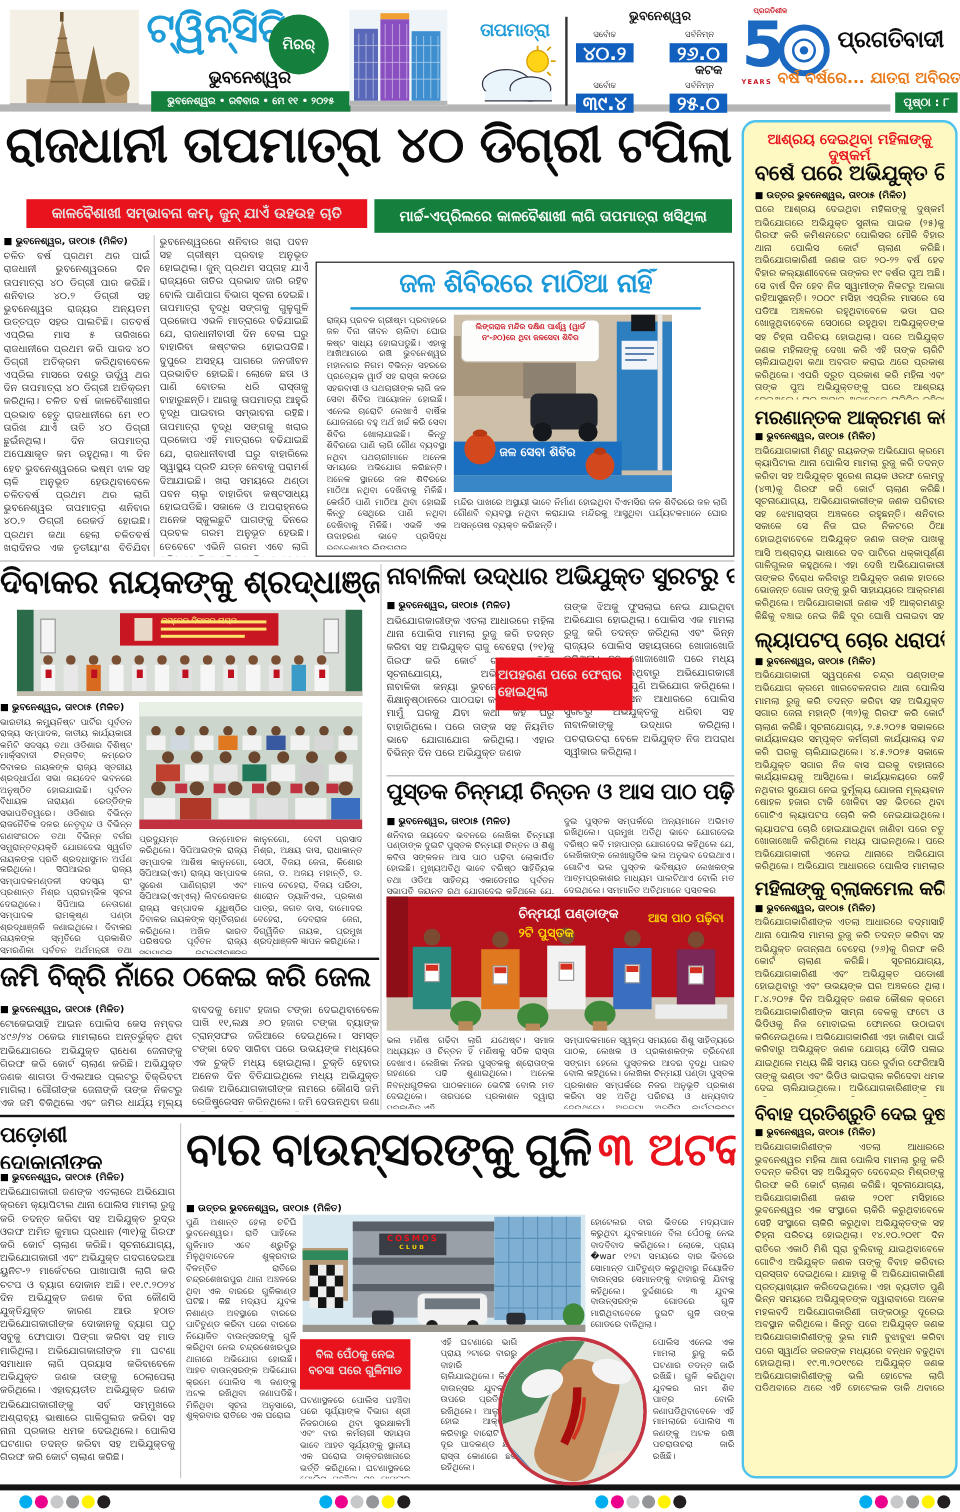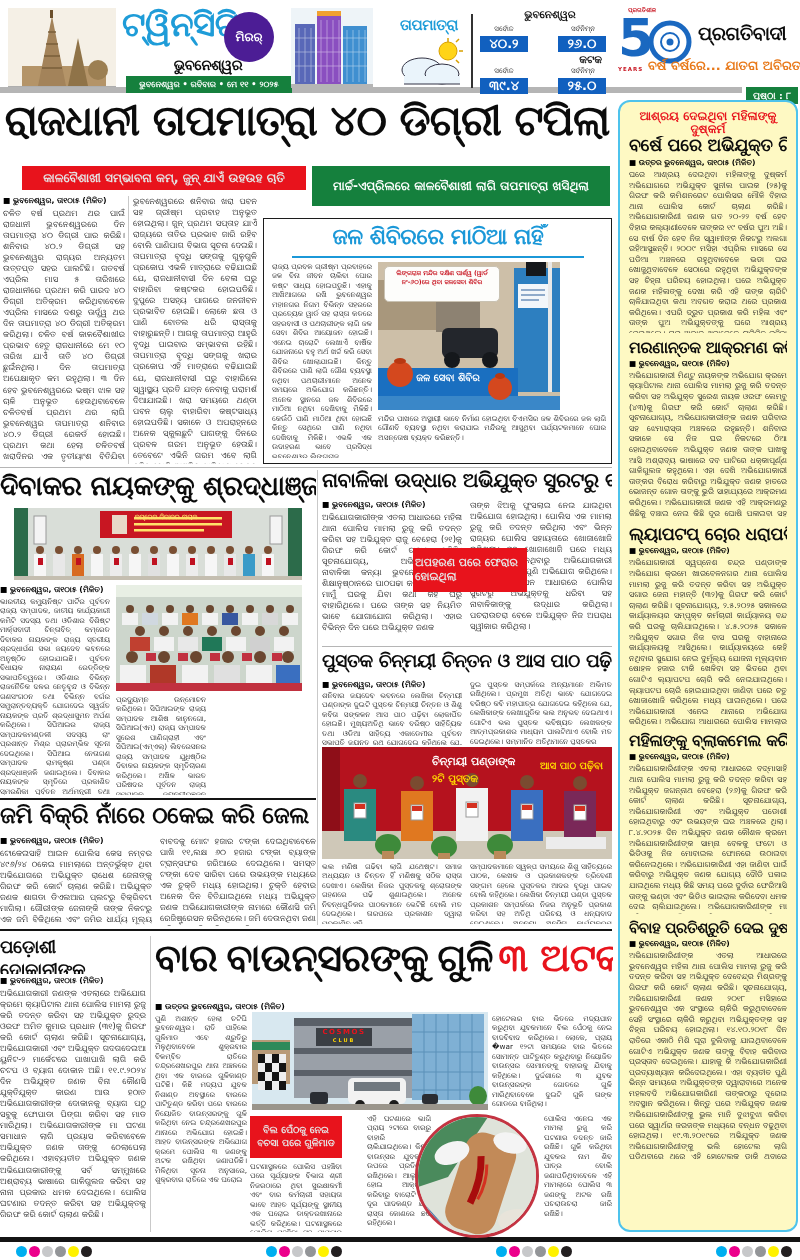--- a/index.html
+++ b/index.html
@@ -20,21 +20,21 @@
   #sidebar{border:2.5px solid #4ec3ec;border-radius:12px;padding:8px 9px;background:#fef9c3;}
   .sb-kicker{color:#e8131c;font-weight:bold;font-size:12px;text-align:center;line-height:1.1;}
   .sb-h{font-weight:bold;font-size:16px;color:#0b0b0b;line-height:1.12;letter-spacing:-0.4px;white-space:nowrap;overflow:hidden;}
   .sb-body{font-size:7.9px;line-height:1.34;text-align:justify;color:#1d1d1d;overflow:hidden;}
   .sb-byl{font-size:7.6px;font-weight:bold;color:#000;margin:2px 0;white-space:nowrap;overflow:hidden;}
   .dots{position:absolute;top:1246px;display:flex;gap:2px;}
   .dot{width:11px;height:11px;border-radius:50%;display:inline-block;}
   .dc1{background:#00aeef}.dc2{background:#ec008c}.dc3{background:#c7c8ca}
   .dc4{background:#939598}.dc5{background:#fff200}.dc6{background:#231f20}
   .wx-lbl{font-size:7px;color:#222;text-align:center;white-space:nowrap;overflow:hidden;}
-  .wx-val{background:#1160bf;color:#fff;font-weight:bold;font-size:13px;display:flex;align-items:center;justify-content:center;}
+  .wx-val{background:#1160bf;color:#fff;font-weight:bold;font-size:16px;display:flex;align-items:center;justify-content:center;}
   .wx-city{font-weight:bold;font-size:10.5px;color:#111;text-align:center;white-space:nowrap;}
 </style>
 </head>
 <body>
 
 <div id="page">
 
   <div class="abs" style="left:8px;top:8px;width:108px;height:84px;">
     <svg width="108" height="84" viewBox="0 0 108 84">
       <rect width="108" height="84" fill="#f5f0e6"></rect>
@@ -42,21 +42,21 @@
       <path d="M30 78 L44 8 L58 78 Z" fill="#a3835a"></path>
       <path d="M34 60 h20 M36 48 h16 M38 36 h12 M40 24 h8" stroke="#7a5f3a" stroke-width="1.5" fill="none"></path>
       <path d="M60 78 L70 30 L80 78 Z" fill="#8f7348"></path>
       <circle cx="90" cy="62" r="10" fill="#9c7f52"></circle>
       <rect x="42" y="2" width="3" height="8" fill="#6b4f2c"></rect>
       <rect x="0" y="78" width="108" height="6" fill="#aeaeae"></rect>
     </svg>
   </div>
 
   <div class="abs hl center" style="left:100px;top:4px;width:160px;height:52px;font-size:34px;color:#1e9cd8;white-space:nowrap;overflow:hidden;">ଟ୍ୱିନ୍‌ସିଟି</div>
-  <div class="abs" style="left:224px;top:12px;width:50px;height:50px;border-radius:50%;background:#4c1d95;display:flex;align-items:center;justify-content:center;">
+  <div class="abs" style="left:224px;top:12px;width:50px;height:50px;border-radius:50%;background:#15803d;display:flex;align-items:center;justify-content:center;">
     <span style="color:#fff;font-weight:bold;font-size:12px;">ମିରର୍</span>
   </div>
   <div class="abs hl center" style="left:146px;top:57px;width:124px;height:19px;font-size:14.5px;white-space:nowrap;overflow:hidden;">ଭୁବନେଶ୍ୱର</div>
   <div class="abs hline" style="left:0px;top:87px;width:742px;height:6px;"></div>
   <div class="abs blackbox" style="left:126px;top:76px;width:166px;height:17px;font-size:8.2px;">ଭୁବନେଶ୍ୱର • ରବିବାର • ମେ ୧୧ • ୨୦୨୫</div>
 
   <div class="abs" style="left:291px;top:8px;width:82px;height:80px;">
     <svg width="82" height="80" viewBox="0 0 82 80">
       <rect width="82" height="80" fill="#eef4f8"></rect>
       <rect x="4" y="16" width="20" height="60" fill="#5968b8"></rect>
@@ -103,25 +103,25 @@
   <div class="abs" style="left:648px;top:20px;width:44px;height:44px;">
     <svg width="44" height="44" viewBox="0 0 44 44">
       <circle cx="22" cy="22" r="19" fill="#fff" stroke="#1a68c0" stroke-width="5"></circle>
       <circle cx="22" cy="22" r="9" fill="none" stroke="#1a68c0" stroke-width="2"></circle>
       <circle cx="22" cy="22" r="3.5" fill="#1a68c0"></circle>
     </svg>
   </div>
   <div class="abs" style="left:618px;top:66px;width:36px;height:8px;color:#c81622;font-size:5.5px;font-weight:bold;letter-spacing:1px;">YEARS</div>
   <div class="abs hl" style="left:698px;top:22px;width:102px;height:30px;font-size:19px;white-space:nowrap;overflow:hidden;">ପ୍ରଗତିବାଦୀ</div>
   <div class="abs" style="left:648px;top:58px;width:152px;height:12px;color:#e87818;font-size:13px;font-weight:bold;white-space:nowrap;overflow:hidden;">ବର୍ଷ ବର୍ଷରେ... ଯାତ୍ରା ଅବିରତ</div>
-  <div class="abs blackbox" style="left:746px;top:77px;width:52px;height:17px;font-size:9.5px;margin-top:10px;">ପୃଷ୍ଠା : ୮</div>
+  <div class="abs blackbox" style="left:746px;top:77px;width:52px;height:17px;font-size:9.5px;">ପୃଷ୍ଠା : ୮</div>
 
   <div class="abs hl center ov" style="left:0px;top:96px;width:614px;height:64px;font-size:42px;letter-spacing:-1px;white-space:nowrap;">ରାଜଧାନୀ ତାପମାତ୍ରା ୪୦ ଡିଗ୍ରୀ ଟପିଲା</div>
   <div class="abs redbox ov" style="left:22px;top:166px;width:284px;height:24px;font-size:12px;white-space:nowrap;">କାଳବୈଶାଖୀ ସମ୍ଭାବନା କମ୍, ଜୁନ୍ ଯାଏଁ ଉହଉହ ଚାତି</div>
-  <div class="abs blackbox ov" style="left:312px;top:166px;width:298px;height:40px;font-size:12px;white-space:nowrap;">ମାର୍ଚ୍ଚ-ଏପ୍ରିଲରେ କାଳବୈଶାଖୀ ଲାଗି ତାପମାତ୍ରା ଖସିଥିଲା</div>
+  <div class="abs blackbox ov" style="left:312px;top:166px;width:298px;height:28px;font-size:12px;white-space:nowrap;">ମାର୍ଚ୍ଚ-ଏପ୍ରିଲରେ କାଳବୈଶାଖୀ ଲାଗି ତାପମାତ୍ରା ଖସିଥିଲା</div>
 
   <div class="abs byl" style="left:3px;top:196px;width:122px;height:11px;">■ ଭୁବନେଶ୍ୱର, ତା୧୦ା୫ (ମିଳିତ)</div>
   <div class="abs bt ov" style="left:3px;top:208px;width:122px;height:256px;">ଚଳିତ ବର୍ଷ ପ୍ରଥମ ଥର ପାଇଁ ରାଜଧାନୀ ଭୁବନେଶ୍ୱରରେ ଦିନ ତାପମାତ୍ରା ୪୦ ଡିଗ୍ରୀ ପାର କରିଛି। ଶନିବାର ୪୦.୨ ଡିଗ୍ରୀ ସହ ଭୁବନେଶ୍ୱର ରାଜ୍ୟର ଅନ୍ୟତମ ଉତ୍ତପ୍ତ ସହର ପାଲଟିଛି। ଗତବର୍ଷ ଏପ୍ରିଲ ମାସ ୫ ତାରିଖରେ ରାଜଧାନୀରେ ପ୍ରଥମ କରି ପାରଦ ୪୦ ଡିଗ୍ରୀ ଅତିକ୍ରମ କରିଥିବାବେଳେ ଏପ୍ରିଲ ମାସରେ ଦଶରୁ ଊର୍ଦ୍ଧ୍ୱ ଥର ଦିନ ତାପମାତ୍ରା ୪୦ ଡିଗ୍ରୀ ଅତିକ୍ରମ କରିଥିଲା। ଚଳିତ ବର୍ଷ କାଳବୈଶାଖୀର ପ୍ରଭାବ ହେତୁ ରାଜଧାନୀରେ ମେ ୧୦ ତାରିଖ ଯାଏଁ ତାତି ୪୦ ଡିଗ୍ରୀ ଛୁଇଁନଥିଲା। ଦିନ ତାପମାତ୍ରା ଅପେକ୍ଷାକୃତ କମ ରହୁଥିଲା। ୩ ଦିନ ହେବ ଭୁବନେଶ୍ୱରରେ ଭଷ୍ମ ଝାଳ ସହ ଚାଳି ଅନୁଭୂତ ହେଉଥିବାବେଳେ ଚଳିତବର୍ଷ ପ୍ରଥମ ଥର ଲାଗି ଭୁବନେଶ୍ୱର ତାପମାତ୍ରା ଶନିବାର ୪୦.୨ ଡିଗ୍ରୀ ରେକର୍ଡ ହୋଇଛି। ପ୍ରଥମ କଥା ହେଲା ଚଳିତବର୍ଷ ଖରାଦିନର ଏକ ତୃତୀୟାଂଶ ବିତିଯିବା ମଧ୍ୟ ରାଜଧାନୀବାସୀଙ୍କୁ ସାମାନ୍ୟ ଆର୍ଦ୍ରତା ମିଳିଛି। ଯୋଜନାକ୍ରମେ ଲାଗି ରହିଥିବା କାଳବୈଶାଖୀ ଲାଗି ଦିନ ତାପମାତ୍ରା ୩୪ରୁ ୩୬ ଡିଗ୍ରୀ ମଧ୍ୟରେ ରହିଥିବା ନଜରକୁ ଆସିଛି। କିନ୍ତୁ ଗତ ୨ ଦିନ ହେବ ଦିନ ତାପମାତ୍ରା ୩୮ରୁ ୩୯ ଡିଗ୍ରୀ ମଧ୍ୟରେ ରହିଥିଲା।</div>
   <div class="abs vline" style="left:128px;top:196px;width:1px;height:268px;"></div>
   <div class="abs bt ov" style="left:133px;top:196px;width:124px;height:268px;">ଭୁବନେଶ୍ୱରରେ ଶନିବାର ଖରା ପବନ ସହ ଗ୍ରୀଷ୍ମ ପ୍ରବାହ ଅନୁଭୂତ ହୋଇଥିଲା। ଜୁନ୍ ପ୍ରଥମ ସପ୍ତାହ ଯାଏଁ ରାଜ୍ୟରେ ତାତିର ପ୍ରଭାବ ଜାରି ରହିବ ବୋଲି ପାଣିପାଗ ବିଭାଗ ସୂଚନା ଦେଇଛି। ତାପମାତ୍ରା ବୃଦ୍ଧି ସଙ୍ଗକୁ ଗୁଳୁଗୁଳି ପ୍ରକୋପ ଏଭଳି ମାତ୍ରାରେ ବଢିଯାଇଛି ଯେ, ରାଜଧାନୀବାସୀ ଦିନ ବେଳା ଘରୁ ବାହାରିବା କଷ୍ଟକର ହୋଇପଡିଛି। ଦୁପୁରେ ଅସହ୍ୟ ପାଗରେ ଜନଜୀବନ ପ୍ରଭାବିତ ହୋଇଛି। ଲୋକେ ଛତା ଓ ପାଣି ବୋତଲ ଧରି ରାସ୍ତାକୁ ବାହାରୁଛନ୍ତି। ଆଗକୁ ତାପମାତ୍ରା ଆହୁରି ବୃଦ୍ଧି ପାଇବାର ସମ୍ଭାବନା ରହିଛି। ତାପମାତ୍ରା ବୃଦ୍ଧି ସଙ୍ଗକୁ ଖରାର ପ୍ରକୋପ ଏହି ମାତ୍ରାରେ ବଢିଯାଇଛି ଯେ, ରାଜଧାନୀବାସୀ ଘରୁ ବାହାରିଲେ ସ୍ୱାସ୍ଥ୍ୟ ପ୍ରତି ଯତ୍ନ ନେବାକୁ ପରାମର୍ଶ ଦିଆଯାଇଛି। ଖରା ସମୟରେ ଥଣ୍ଡା ପବନ ଚାଲୁ ବାହାରିବା କଷ୍ଟସାଧ୍ୟ ହୋଇପଡିଛି। ସକାଳେ ଓ ଅପରାହ୍ନରେ ଅନେକ ସ୍କୁଲଛୁଟି ପାଗଙ୍କୁ ଦିନରେ ପ୍ରବଳ ଗରମ ଅନୁଭୂତ ହେଉଛି। ତେବେଟେ ଏଭିନି ଗରମ ଏବେ ଲାଗି ରହିବ ବୋଲି ଆଞ୍ଚଳିକ ପାଣିପାଗ କେନ୍ଦ୍ର ପକ୍ଷରୁ ପୂର୍ବାନୁମାନ କରାଯାଇଛି। ଏବେ ଭୁବନେଶ୍ୱରକୁ କାଳବୈଶାଖୀ ବର୍ଷା ସହାୟତା ନାହିଁ। ରାଜଧାନୀ ଭୁବନେଶ୍ୱରେ, କଟକ ସମେତ ପାର୍ଶ୍ୱବର୍ତ୍ତୀ ଜିଲ୍ଲାଗୁଡିକରେ ତାତି ବୃଦ୍ଧି ପାଇବ ବୋଲି ପାଣିପାଗ କେନ୍ଦ୍ର ପୂର୍ବାନୁମାନ ଜାରି କରିଛି।</div>
 
   <div class="abs" style="left:263px;top:218px;width:349px;height:246px;border:1.5px solid #1c1c1c;background:#fff;"></div>
   <div class="abs hl center ov" style="left:270px;top:224px;width:336px;height:30px;font-size:22px;color:#1b98d8;white-space:nowrap;">ଜଳ ଶିବିରରେ ମାଠିଆ ନାହିଁ</div>
   <div class="abs" style="left:292px;top:256px;width:292px;height:2px;background:#1b98d8;"></div>
   <div class="abs bt7 ov" style="left:272px;top:262px;width:100px;height:196px;">ରାଜ୍ୟ ପ୍ରବଳ ଗ୍ରୀଷ୍ମ ପ୍ରବାହରେ ଜଳ ବିନା ଜୀବନ ଚାଲିବା ଘୋର କଷ୍ଟ ସାଧ୍ୟ ହୋଇପଡୁଛି। ଏହାକୁ ଆଖିଆଗରେ ରଖି ଭୁବନେଶ୍ୱର ମହାନଗର ନିଗମ ବିଭିନ୍ନ ସହରରେ ପ୍ରତ୍ୟେକ ୱାର୍ଡ ସହ ରାସ୍ତା କଡରେ ସହରବାସୀ ଓ ପଥଚାରୀଙ୍କ ଲାଗି ଜଳ ସେବା ଶିବିର ଆୟୋଜନ ହୋଇଛି। ଏନେଇ ଚାରୋଟି ଲେଖାଏଁ ବାର୍ଷିକ ଯୋଜନାରେ ବହୁ ଅର୍ଥ ଖର୍ଚ୍ଚ କରି ସେବା ଶିବିର ଖୋଲାଯାଇଛି। କିନ୍ତୁ ଶିବିରରେ ପାଣି ଲାଗି ଗୌଣ ବ୍ୟବସ୍ଥା ନଥିବା ପଥଚାରୀମାନେ ଅନେକ ସମୟରେ ଅଭିଯୋଗ କରିଛନ୍ତି। ଅନେକ ସ୍ଥାନରେ ଜଳ ଶିବିରରେ ମାଠିଆ ନଥିବା ଦେଖିବାକୁ ମିଳିଛି। କେଉଁଠି ପାଣି ମାଠିଆ ଥିବା ହୋଇଛି କିନ୍ତୁ ସେଥିରେ ପାଣି ନଥିବା ଦେଖିବାକୁ ମିଳିଛି। ଏଭଳି ଏକ ଉଦାହରଣ ଭାବେ ପ୍ରସିଦ୍ଧ ଭୁବନେଶ୍ୱର ଲିଙ୍ଗରାଜ</div>
@@ -273,20 +273,21 @@
         <rect x="0" y="98" width="186" height="8"></rect>
           <rect x="30" y="68" width="10" height="8"></rect>
           <rect x="62" y="68" width="10" height="8"></rect>
           <rect x="94" y="68" width="10" height="8"></rect>
           <rect x="126" y="68" width="10" height="8"></rect>
           <rect x="156" y="68" width="10" height="8"></rect>
       </g>
     </svg>
   </div>
   <div class="abs bt7 ov" style="left:116px;top:695px;width:90px;height:100px;">ପ୍ରଦ୍ୟୁମ୍ନ ଉନ୍ମୋଚନ କରିଥିଲେ। ସିପିଆଇଙ୍କ ରାଜ୍ୟ ସମ୍ପାଦକ ଆଶିଷ କାନୁନଗୋ, ସିପିଆଇ(ଏମ) ରାଜ୍ୟ ସମ୍ପାଦକ ସୁରେଶ ପାଣିଗ୍ରାହୀ ଏବଂ ସିପିଆଇ(ଏମ୍ଏଲ୍) ଲିବରେସନର ରାଜ୍ୟ ସମ୍ପାଦକ ଯୁଧିଷ୍ଠିର ଦିବାକର ନାୟକଙ୍କ ସ୍ମୃତିଚାରଣ କରିଥିଲେ। ଅଖିଳ ଭାରତ ପରିଷଦର ପୂର୍ବତନ ରାଜ୍ୟ ସମ୍ପାଦକ ଜୟନ୍ତୀରଞ୍ଜନ ମହାପାତ୍ର, ହରି ନାହାକ, ପ୍ରଶାନ୍ତ</div>
+  <div class="abs bt7 ov" style="left:211px;top:695px;width:91px;height:100px;">କାନୁନଗୋ, ଦେବୀ ପ୍ରସାଦ ମିଶ୍ର, ଅକ୍ଷୟ ଦାସ, ରାଧାକାନ୍ତ ସେଠୀ, ବିଜୟ ଜେନା, କିଶୋର ଜେନା, ଡ. ଅଜୟ ମହାନ୍ତି, ଡ. ମାନସ ବେହେରା, ବିଜୟ ପରିଡା, ଶାରୋନ ଡ୍ୟାନିଏଲ, ପ୍ରକାଶ ପାତ୍ର, ଜଗତ ଦାସ, ଦାମୋଦର ବେହେରା, ଦେବରାଜ ଜେନା, ଦିଗ୍ୱିଜିତ ନାୟକ, ପ୍ରମୁଖ ଶ୍ରଦ୍ଧାଞ୍ଜଳି ଜ୍ଞାପନ କରିଥିଲେ।</div>
 
   <div class="abs vline" style="left:317px;top:470px;width:1px;height:455px;"></div>
 
   <div class="abs hl ov" style="left:322px;top:468px;width:290px;height:30px;font-size:20px;white-space:nowrap;">ନାବାଳିକା ଉଦ୍ଧାର ଅଭିଯୁକ୍ତ ସୁରଟରୁ ବନ୍ଧାହେଲା</div>
   <div class="abs byl" style="left:322px;top:500px;width:132px;height:11px;">■ ଭୁବନେଶ୍ୱର, ତା୧୦ା୫ (ମିଳିତ)</div>
   <div class="abs bt ov" style="left:322px;top:512px;width:140px;height:132px;">ଅଭିଯୋଗକାରୀଙ୍କ ଏତଲା ଆଧାରରେ ମହିଳା ଥାନା ପୋଲିସ ମାମଲା ରୁଜୁ କରି ତଦନ୍ତ କରିବା ସହ ଅଭିଯୁକ୍ତ ରାଜୁ ବେହେରା (୨୧)କୁ ଗିରଫ କରି କୋର୍ଟ ଚାଲାଣ କରିଛି। ସୂଚନାଯୋଗ୍ୟ, ଅଭିଯୋଗକାରୀଙ୍କ ନାବାଳିକା କନ୍ୟା ଭୁବନେଶ୍ୱରର ଏକ ଶିକ୍ଷାନୁଷ୍ଠାନରେ ପାଠପଢା କରନ୍ତି। ସେ ନିଜ ମାମୁଁ ଘରକୁ ଯିବା କଥା କହି ଘରୁ ବାହାରିଥିଲେ। ପରେ ତାଙ୍କ ସହ ନିୟମିତ ଭାବେ ଯୋଗାଯୋଗ କରିଥିଲା। ଏହାର ବିଭିନ୍ନ ଦିନ ପରେ ଅଭିଯୁକ୍ତ ଜଣକ</div>
   <div class="abs bt ov" style="left:470px;top:500px;width:142px;height:144px;">ତାଙ୍କ ଝିଅକୁ ଫୁସଲାଇ ନେଇ ଯାଇଥିବା ଅଭିଯୋଗ ହୋଇଥିଲା। ପୋଲିସ ଏକ ମାମଲା ରୁଜୁ କରି ତଦନ୍ତ କରିଥିଲା ଏବଂ ଭିନ୍ନ ରାଜ୍ୟର ପୋଲିସ ସହାୟତାରେ ଖୋଜାଖୋଜି କରିଥିଲା। ବହୁ ଖୋଜାଖୋଜି ପରେ ମଧ୍ୟ ନାବାଳିକା ମିଳିନଥିବାରୁ ଅଭିଯୋଗକାରୀ ଏନେଇ ଥାନାରେ ପୁଣି ଅଭିଯୋଗ କରିଥିଲେ। ଟାୱାର ଲୋକେସନ ଆଧାରରେ ପୋଲିସ ସୁରଟରୁ ଅଭିଯୁକ୍ତକୁ ଧରିବା ସହ ନାବାଳିକାଙ୍କୁ ଉଦ୍ଧାର କରିଥିଲା। ପଚରାଉଚରା ବେଳେ ଅଭିଯୁକ୍ତ ନିଜ ଅପରାଧ ସ୍ୱୀକାର କରିଥିଲା।</div>
   <div class="abs redbox" style="left:413px;top:548px;width:114px;height:44px;font-size:11px;line-height:1.3;padding:2px;z-index:3;">ଅପହରଣ ପରେ ଫେରାର ହୋଇଥିଲା</div>
   <div class="abs hline" style="left:322px;top:646px;width:290px;height:1px;"></div>
 

